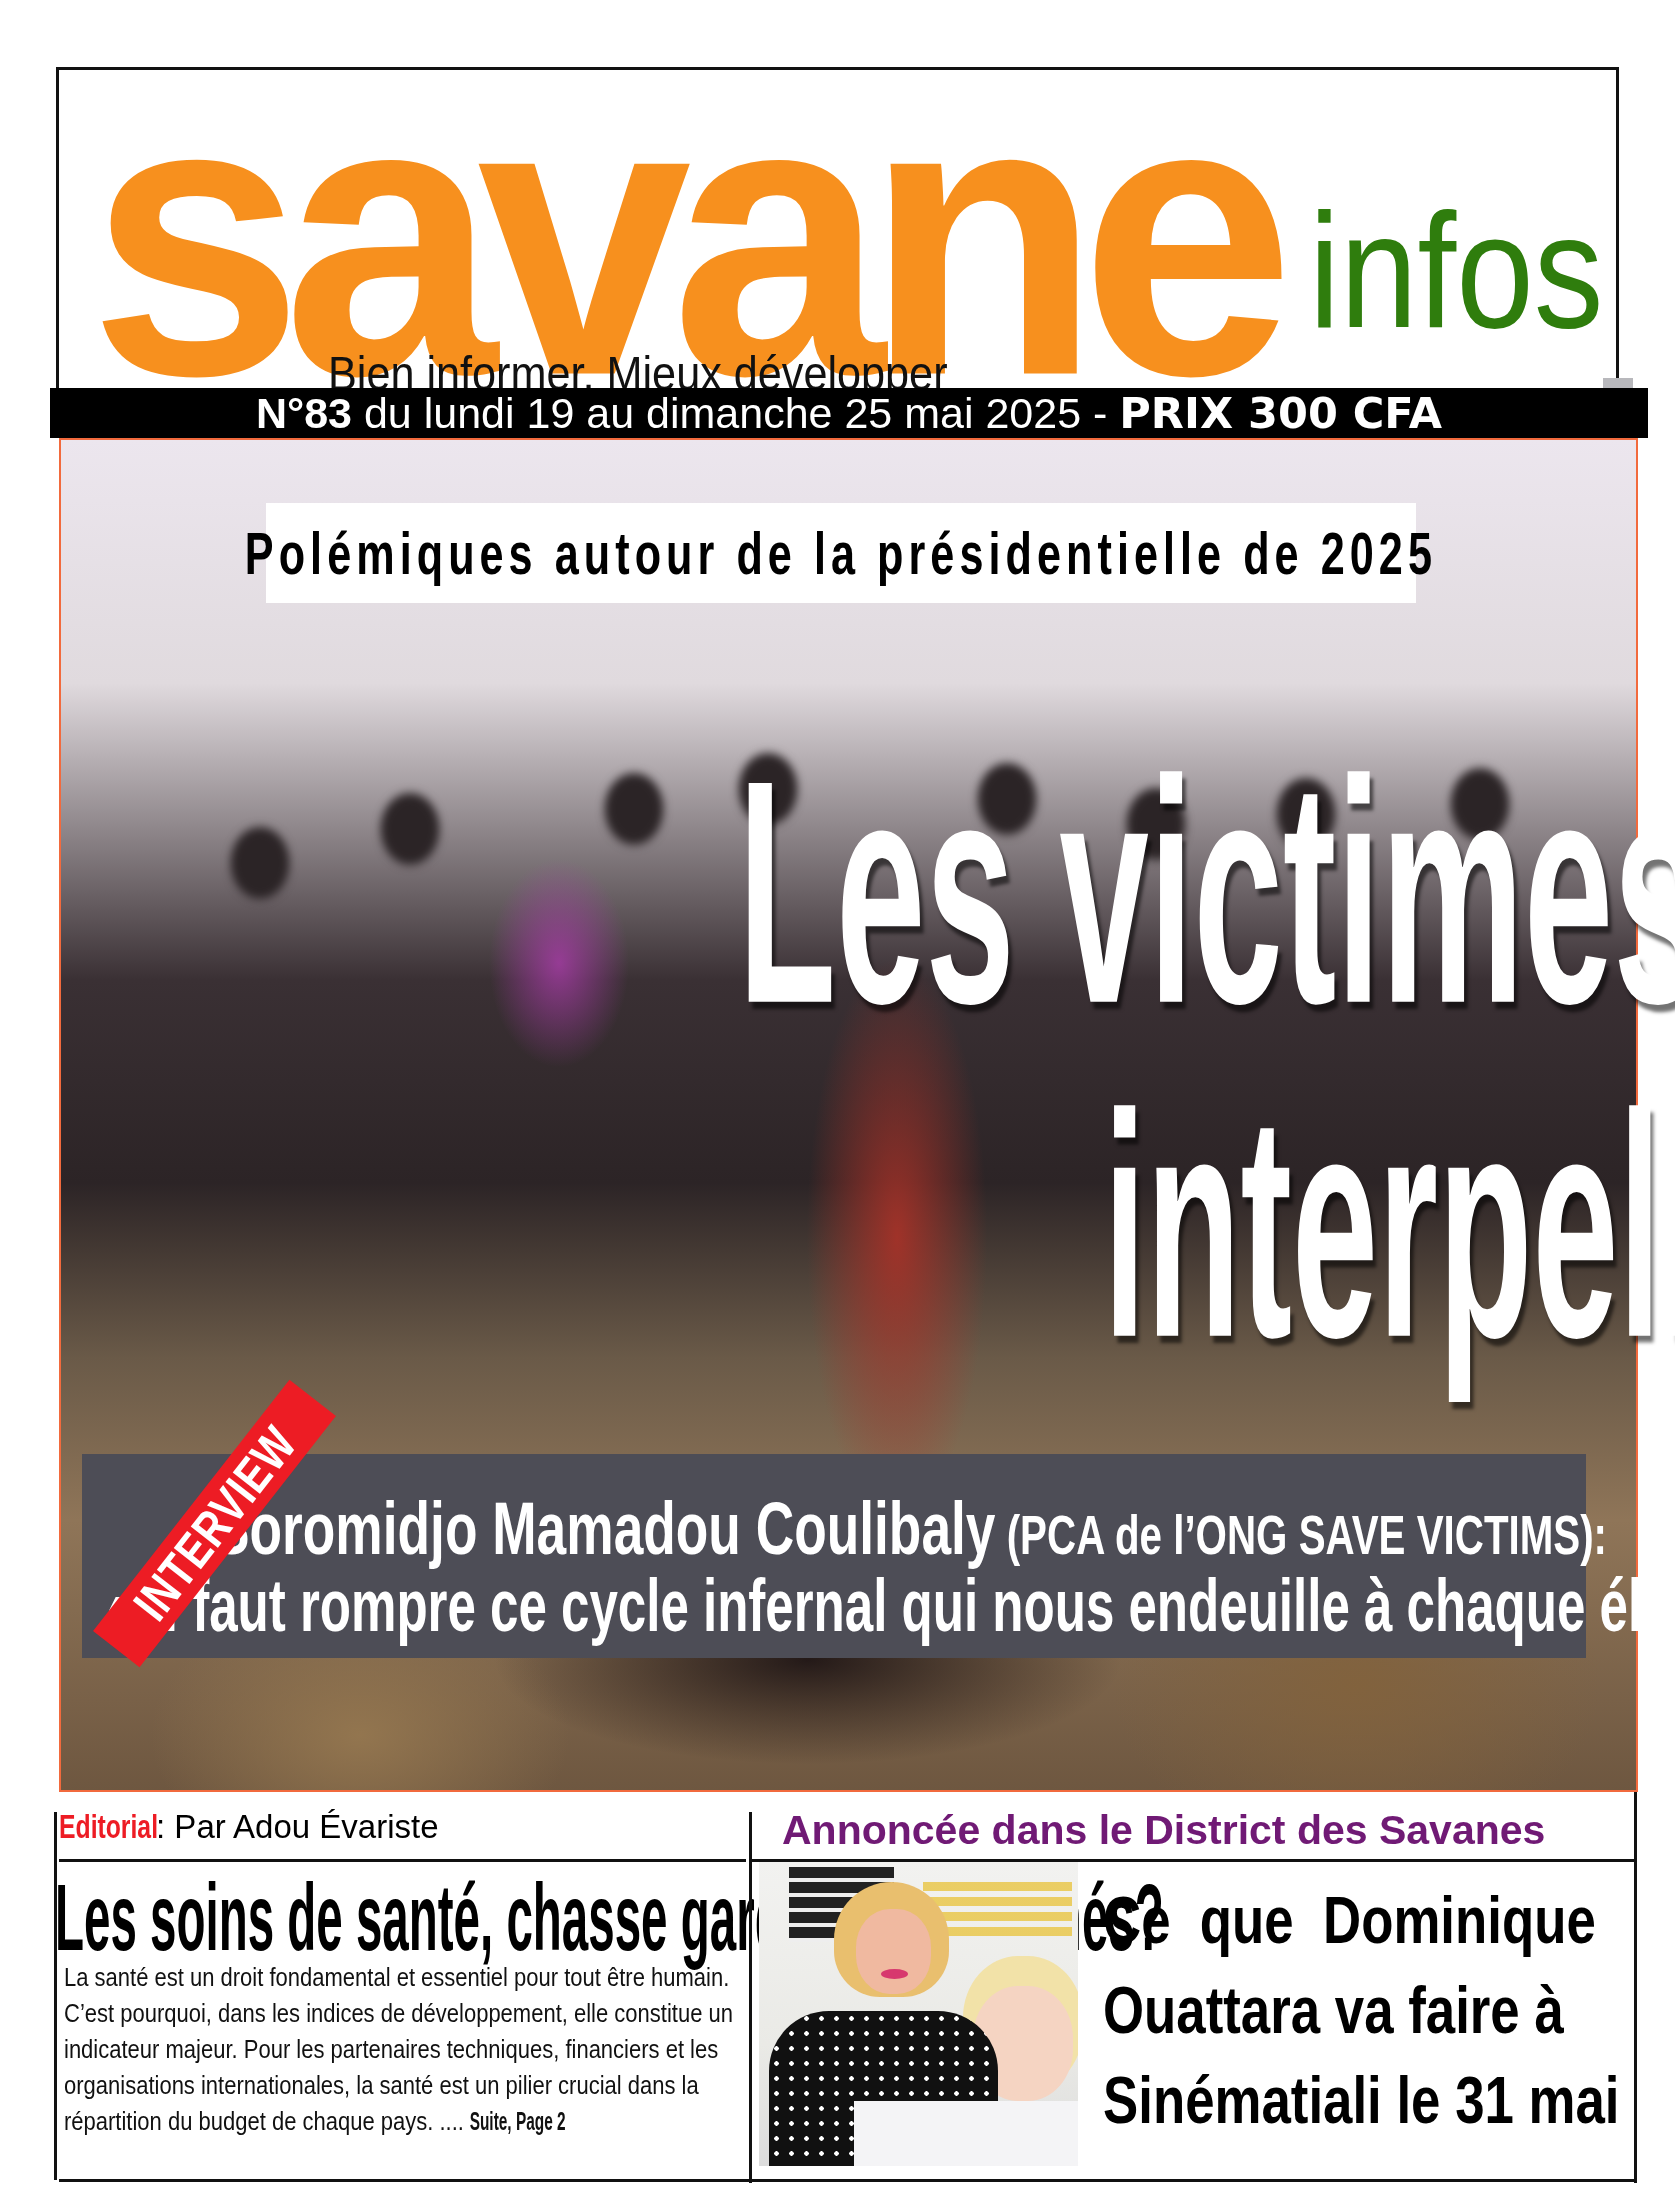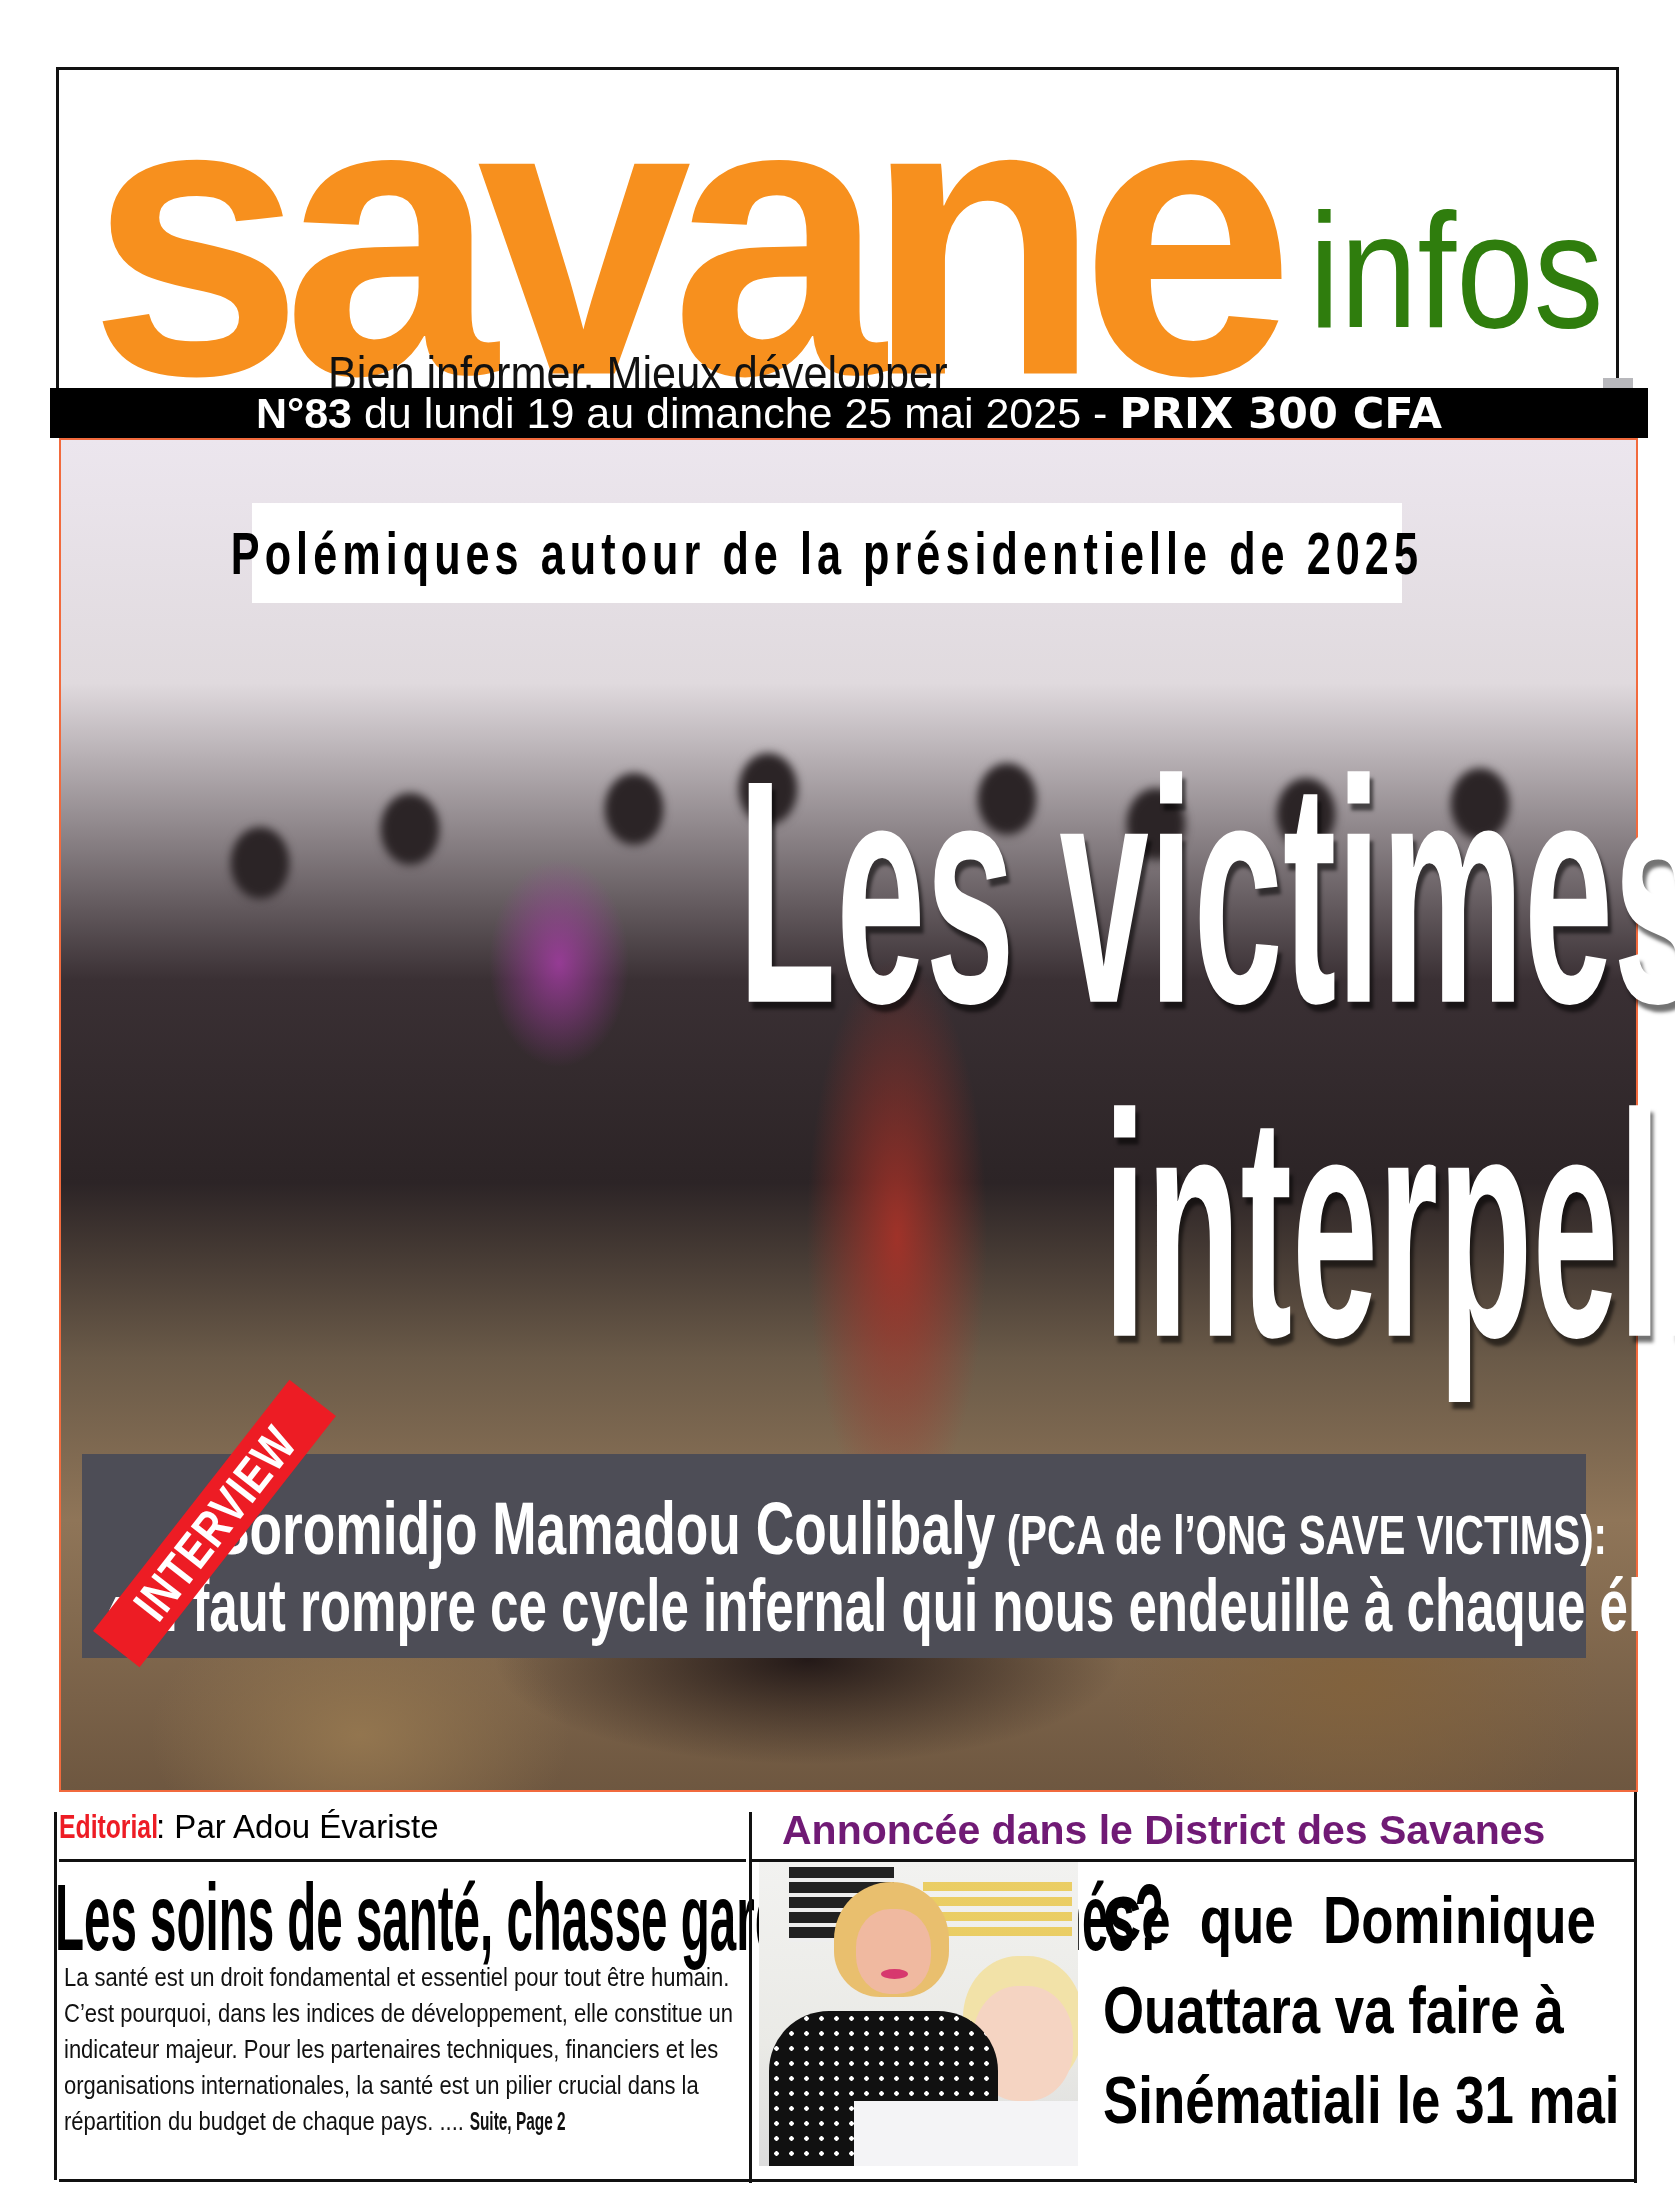--- a/index.html
+++ b/index.html
@@ -36,21 +36,21 @@
                radial-gradient(ellipse 45px 55px at 199px 124px, #2b2426 60%, transparent 70%),
                radial-gradient(ellipse 45px 55px at 349px 90px, #2b2426 60%, transparent 70%),
                radial-gradient(ellipse 45px 55px at 573px 70px, #2b2426 60%, transparent 70%),
                radial-gradient(ellipse 45px 55px at 707px 50px, #2b2426 60%, transparent 70%),
                radial-gradient(ellipse 45px 55px at 946px 60px, #2b2426 60%, transparent 70%),
                radial-gradient(ellipse 45px 55px at 1095px 85px, #2b2426 60%, transparent 70%),
                radial-gradient(ellipse 45px 55px at 1245px 75px, #2b2426 60%, transparent 70%),
                radial-gradient(ellipse 45px 55px at 1419px 65px, #2b2426 60%, transparent 70%);
              filter: blur(4px); }
 
-  .kicker { left:252px; top:503px; width:1150px; height:100px; background:#fff;
+  .kicker { left:266px; top:503px; width:1150px; height:100px; background:#fff;
             display:flex; align-items:center; justify-content:center; }
   .kicker span { font-size:60px; font-weight:bold; letter-spacing:7px; color:#000;
                  transform:scaleX(0.72); white-space:nowrap; display:inline-block; }
 
   .headline { left:0; width:1676px; text-align:center; color:#fff; font-weight:bold; white-space:nowrap;
               text-shadow: 7px 7px 5px rgba(0,0,0,0.55); }
   .headline span { display:inline-block; transform-origin:center top; }
   .hl1 { top:732px; font-size:309px; line-height:309px; }
   .hl1 span { transform:scaleX(0.52) scaleY(1.03); }
   .hl2 { top:1066px; font-size:309px; line-height:309px; }

